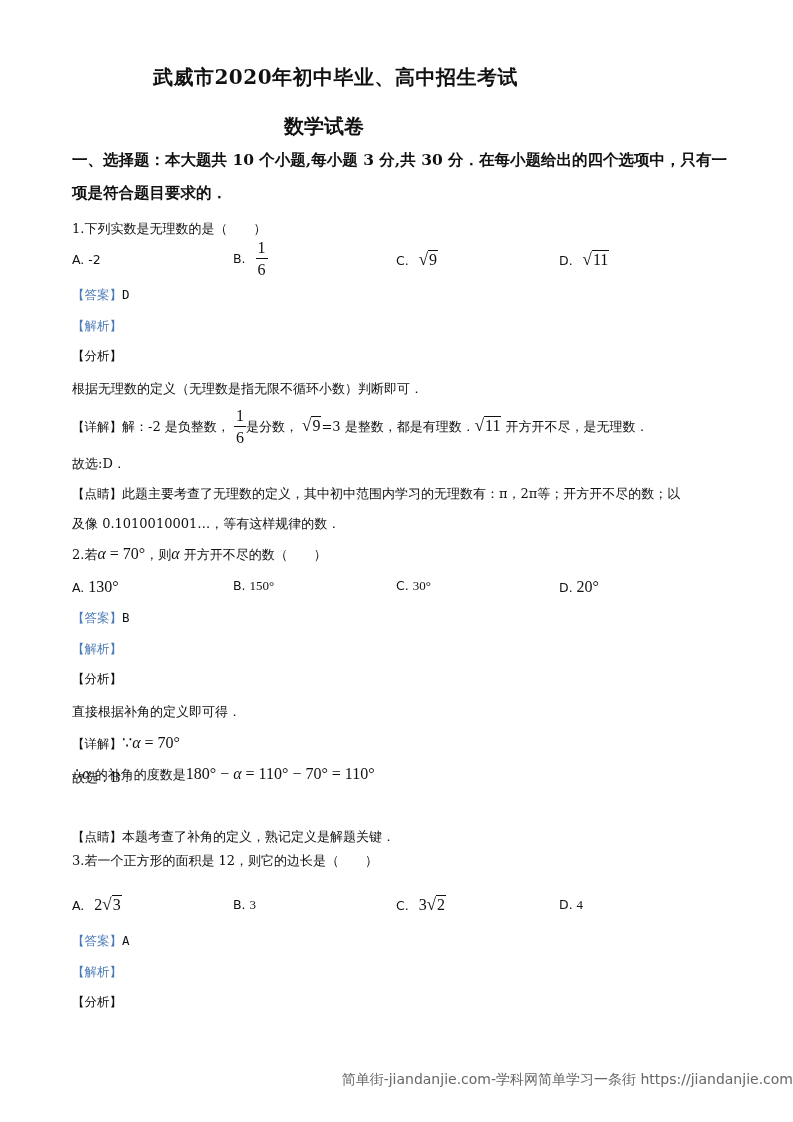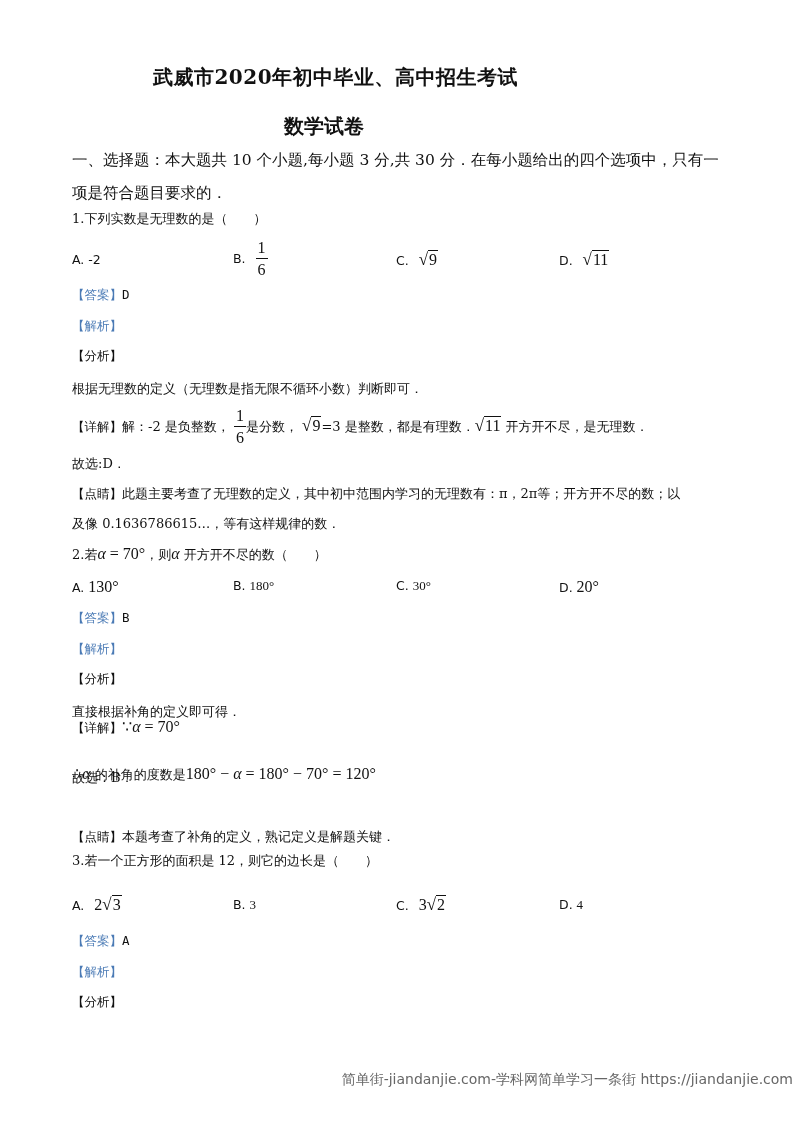--- a/index.html
+++ b/index.html
@@ -2,21 +2,21 @@
 <html><head>
   <meta charset="utf-8">
   <style>
     * { margin: 0; padding: 0; box-sizing: border-box; }
     html, body { width: 793px; height: 1122px; background: #ffffff; overflow: hidden; }
     body { position: relative; font-family: "DejaVu Serif", "Liberation Serif", serif; color: #111; }
     .page { position: absolute; left: 0; top: 0; width: 793px; height: 1122px; }
     .abs { position: absolute; white-space: nowrap; }
     .title { left: 0; width: 671px; text-align: center; font-weight: bold; font-size: 20px; top: 64px; letter-spacing: 0.5px; }
     .subtitle { left: 0; width: 648px; text-align: center; font-weight: bold; font-size: 20px; top: 113px; }
-    .section { left: 72px; font-weight: normal; font-size: 15.5px; }
+    .section { left: 72px; font-weight: bold; font-size: 15.5px; }
     .txt { left: 72px; font-size: 13px; }
     .tag-blue { color: #4a7ab5; font-family: "DejaVu Sans", sans-serif; font-size: 12.5px; }
     .tag-black { color: #111; font-family: "DejaVu Sans", sans-serif; font-size: 12.5px; margin-top: 36px; }
     .ans-letter { font-family: "DejaVu Sans Mono", monospace; color: #111; font-size: 12.5px; }
     .opt { font-size: 12.5px; font-family: "DejaVu Sans", sans-serif; }
     .math { font-family: "Liberation Serif", serif; font-size: 16px; }
     .math-i { font-family: "Liberation Serif", serif; font-style: italic; font-size: 16px; }
     .frac { display: inline-block; vertical-align: middle; text-align: center; font-family: "Liberation Serif", serif; font-size: 16px; line-height: 1; }
     .frac .num { display: block; padding: 0 2px 2px; }
     .frac .bar { display: block; border-top: 1px solid #111; }
@@ -30,21 +30,21 @@
 <body>
 
 <div class="page">
 
   <div class="abs title">武威市2020年初中毕业、高中招生考试</div>
   <div class="abs subtitle">数学试卷</div>
 
   <div class="abs section" style="top:150px;">一、选择题：本大题共 10 个小题,每小题 3 分,共 30 分．在每小题给出的四个选项中，只有一</div>
   <div class="abs section" style="top:183px;">项是符合题目要求的．</div>
 
-  <div class="abs txt" style="top:210px;">1.下列实数是无理数的是（　　）</div>
+  <div class="abs txt" style="top:220px;">1.下列实数是无理数的是（　　）</div>
 
   <div class="abs opt" style="left:72px; top:252px;">
     <span>A.</span> <span>-2</span>
   </div>
   <div class="abs opt" style="left:233px; top:240px;">
     <span>B.</span>
     <span class="frac" style="margin-left:6px;">
       <span class="num">1</span>
       <span class="bar"></span>
       <span class="den">6</span>
@@ -78,55 +78,55 @@
       <span class="den">6</span>
     </span><span>是分数，</span>
     <span class="sqrt"><span class="rad">√</span><span class="under">9</span></span><span>=3 是整数，都是有理数．</span><span class="sqrt"><span class="rad">√</span><span class="under">11</span></span> <span>开方开不尽，是无理数．</span>
   </div>
 
   <div class="abs txt" style="top:455px;">故选:D．</div>
 
   <div class="abs txt" style="top:485px;">
     <span class="tag-black">【点睛】</span><span>此题主要考查了无理数的定义，其中初中范围内学习的无理数有：π，2π等；开方开不尽的数；以</span>
   </div>
-  <div class="abs txt" style="top:515px;">及像 0.1636786615…，等有这样规律的数．</div>
+  <div class="abs txt" style="top:515px;">及像 0.1010010001…，等有这样规律的数．</div>
 
   <div class="abs txt" style="top:545px;">
     <span>2.若</span><span class="math-i">α</span><span class="math"> = 70°</span><span>，则</span><span class="math-i">α</span><span> 开方开不尽的数（　　）</span>
   </div>
 
   <div class="abs opt" style="left:72px; top:578px;">
     <span>A.</span> <span class="math">130°</span>
   </div>
   <div class="abs opt" style="left:233px; top:578px;">
-    <span>B.</span> <span class="math" style="font-size:13px;">180°</span>
+    <span>B.</span> <span class="math" style="font-size:13px;">150°</span>
   </div>
   <div class="abs opt" style="left:396px; top:578px;">
     <span>C.</span> <span class="math" style="font-size:13px;">30°</span>
   </div>
   <div class="abs opt" style="left:559px; top:578px;">
     <span>D.</span> <span class="math">20°</span>
   </div>
 
   <div class="abs txt" style="top:610px;">
     <span class="tag-blue">【答案】</span><span class="ans-letter">B</span>
   </div>
   <div class="abs txt" style="top:641px;">
     <span class="tag-blue">【解析】</span>
   </div>
   <div class="abs txt" style="top:671px;">
     <span class="tag-black">【分析】</span>
   </div>
   <div class="abs txt" style="top:703px;">直接根据补角的定义即可得．</div>
 
-  <div class="abs txt" style="top:717px;">
+  <div class="abs txt" style="top:733px;">
     <span class="tag-black">【详解】</span><span class="math">∵</span><span class="math-i">α</span><span class="math"> = 70°</span>
   </div>
   <div class="abs txt" style="top:764px;">
-    <span class="math">∴</span><span class="math-i">α</span><span> 的补角的度数是</span><span class="math">180° − </span><span class="math-i">α</span><span class="math"> = 180° − 70° = 120°</span>
+    <span class="math">∴</span><span class="math-i">α</span><span> 的补角的度数是</span><span class="math">180° − </span><span class="math-i">α</span><span class="math"> = 110° − 70° = 110°</span>
   </div>
   <div class="abs txt" style="top:769px;text-align:right;">故选：B．</div>
   <div class="abs txt" style="top:828px;">
     <span class="tag-black">【点睛】</span><span>本题考查了补角的定义，熟记定义是解题关键．</span>
   </div>
 
   <div class="abs txt" style="top:852px;">3.若一个正方形的面积是 12，则它的边长是（　　）</div>
 
   <div class="abs opt" style="left:72px; top:895px;">
     <span>A.</span>

